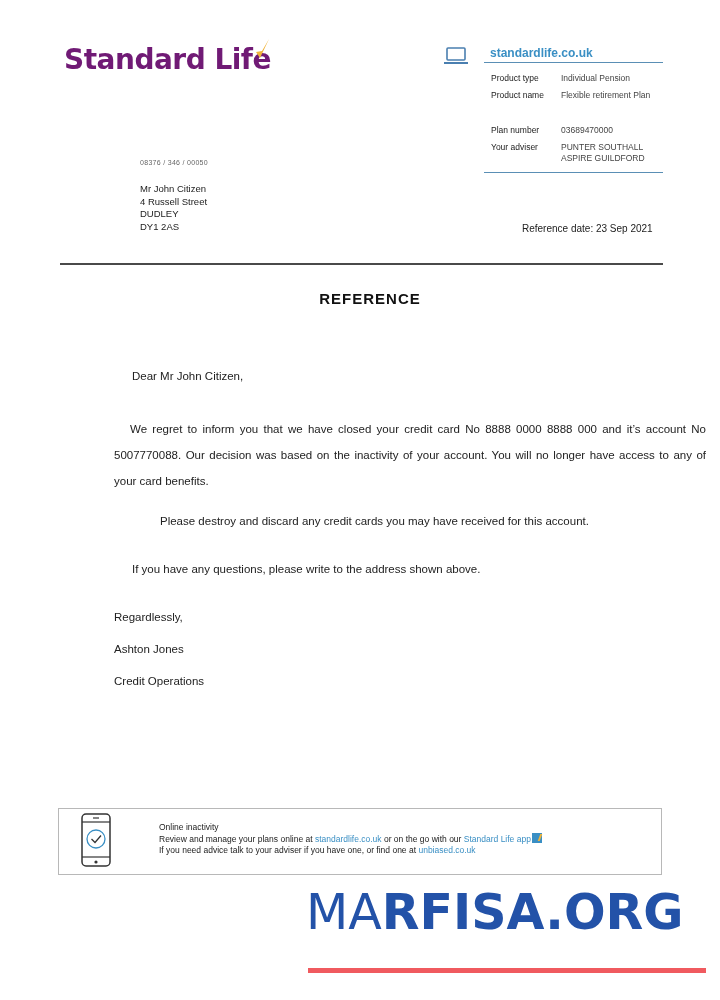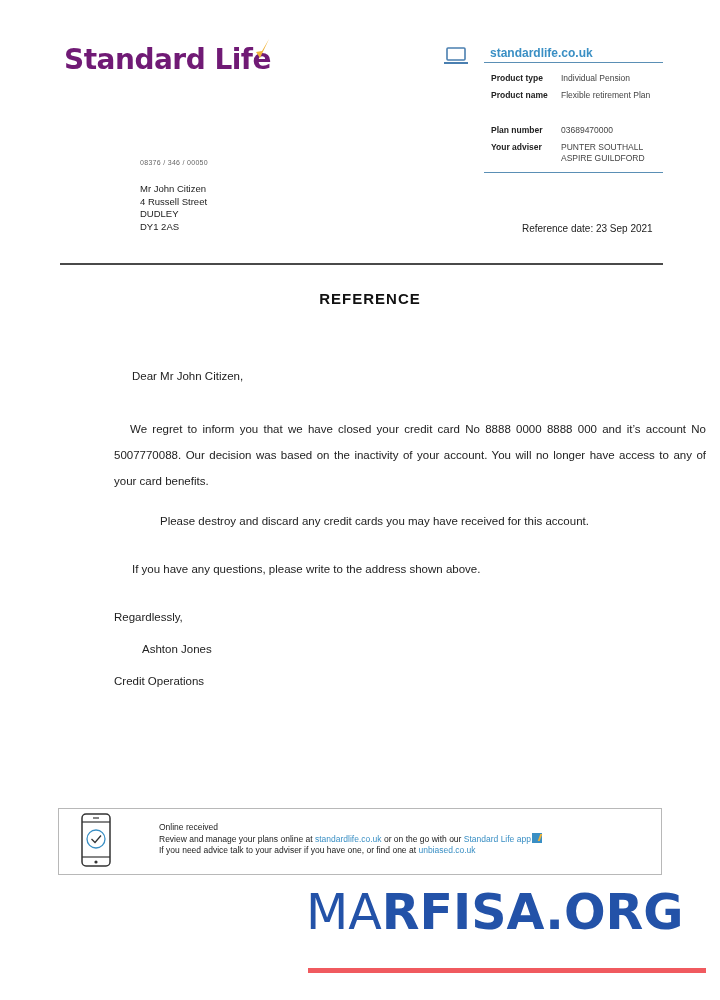--- a/index.html
+++ b/index.html
@@ -13,38 +13,38 @@
   .logo { left: 64px; top: 44px; }
   .logo-name { font-family: "DejaVu Sans", sans-serif; font-weight: bold; font-size: 28px; color: #701a75; letter-spacing: -0.5px; line-height: 32px; white-space: nowrap; position: relative; }
   .logo-tick { position: absolute; left: 190px; top: -6px; width: 16px; height: 22px; }
   .logo-tag { font-family: "DejaVu Sans", sans-serif; font-weight: bold; font-size: 13px; color: #e8a33a; margin-top: 2px; letter-spacing: -0.2px; white-space: nowrap; }
 
   
   .laptop-icon { left: 444px; top: 46px; width: 24px; height: 20px; }
   .site-link { left: 490px; top: 46px; font-size: 12px; font-weight: bold; color: #3a8fc4; }
   .rule-blue { left: 484px; width: 179px; height: 1px; background: #5a8fb5; }
   .info-row { left: 491px; font-size: 8.5px; color: #222; display: flex; white-space: nowrap; }
-  .info-label { width: 70px; font-weight: bold; }
+  .info-label { width: 70px; font-weight: normal; }
   .info-value { color: #444; line-height: 11px; }
 
   .ref-code { left: 140px; top: 159px; font-size: 7px; color: #666; letter-spacing: 0.3px; }
   .address { left: 140px; top: 183px; font-size: 9.5px; line-height: 12.5px; color: #222; }
   .ref-date { left: 491px; top: 223px; font-size: 10px; color: #222; padding-left: 31px; }
 
   .hr-main { left: 60px; top: 263px; width: 603px; height: 2px; background: #4a4a4a; }
 
   .title { left: 0; width: 740px; top: 290px; text-align: center; font-size: 15px; font-weight: bold; letter-spacing: 1px; color: #111; }
 
   .body-text { font-size: 11.5px; color: #222; white-space: nowrap; padding-left: 48px; }
   .salutation { left: 84px; top: 370px; }
   .para1 { left: 66px; top: 416px; width: 592px; line-height: 26px; white-space: normal; text-align: justify; text-indent: 16px; }
   .para2 { left: 84px; top: 515px; margin-left: 28px; }
   .para3 { left: 84px; top: 563px; text-align: right; }
   .closing { left: 66px; top: 611px; }
-  .signer { left: 66px; top: 643px; margin-left: 28px; }
+  .signer { left: 66px; top: 643px; }
   .dept { left: 66px; top: 675px; }
 
   
   .footer-box { left: 58px; top: 808px; width: 604px; height: 67px; border: 1px solid #b8b8b8; box-sizing: border-box; }
   .phone-icon { left: 80px; top: 812px; width: 32px; height: 56px; }
   .footer-text { left: 159px; top: 822px; font-size: 8.5px; line-height: 11px; color: #222; white-space: nowrap; }
   .footer-text .lnk { color: #3a8fc4; }
   .app-badge { display: inline-block; width: 10px; height: 10px; background: #3a8fc4; vertical-align: -1px; margin-left: 1px; position: relative; }
   .app-badge::after { content: ""; position: absolute; left: 3px; top: 1px; width: 4px; height: 7px; border-right: 2px solid #f0b43a; transform: skewX(-20deg); }
 
@@ -115,21 +115,21 @@
 <svg class="abs phone-icon" viewBox="0 0 32 56">
   <rect x="2" y="2" width="28" height="52" rx="4" fill="none" stroke="#333" stroke-width="1.5"></rect>
   <line x1="2" y1="10" x2="30" y2="10" stroke="#333" stroke-width="1.2"></line>
   <line x1="2" y1="45" x2="30" y2="45" stroke="#333" stroke-width="1.2"></line>
   <line x1="13" y1="6" x2="19" y2="6" stroke="#333" stroke-width="1.2"></line>
   <circle cx="16" cy="50" r="1.6" fill="#333"></circle>
   <circle cx="16" cy="27" r="9" fill="none" stroke="#3a8fc4" stroke-width="1.3"></circle>
   <path d="M11.5 27 L15 30.5 L21 23.5" fill="none" stroke="#333" stroke-width="1.3"></path>
 </svg>
 <div class="abs footer-text">
-  <div>Online received</div>
+  <div>Online inactivity</div>
   <div>
     <span>Review and manage your plans online at </span><span class="lnk">standardlife.co.uk</span><span> or on the go with our </span><span class="lnk">Standard Life app</span><span class="app-badge"></span>
   </div>
   <div>
     <span>If you need advice talk to your adviser if you have one, or find one at </span><span class="lnk">unbiased.co.uk</span>
   </div>
 </div>
 
 <div class="abs watermark">
   <span>MA</span><span class="b">RFISA.ORG</span>

